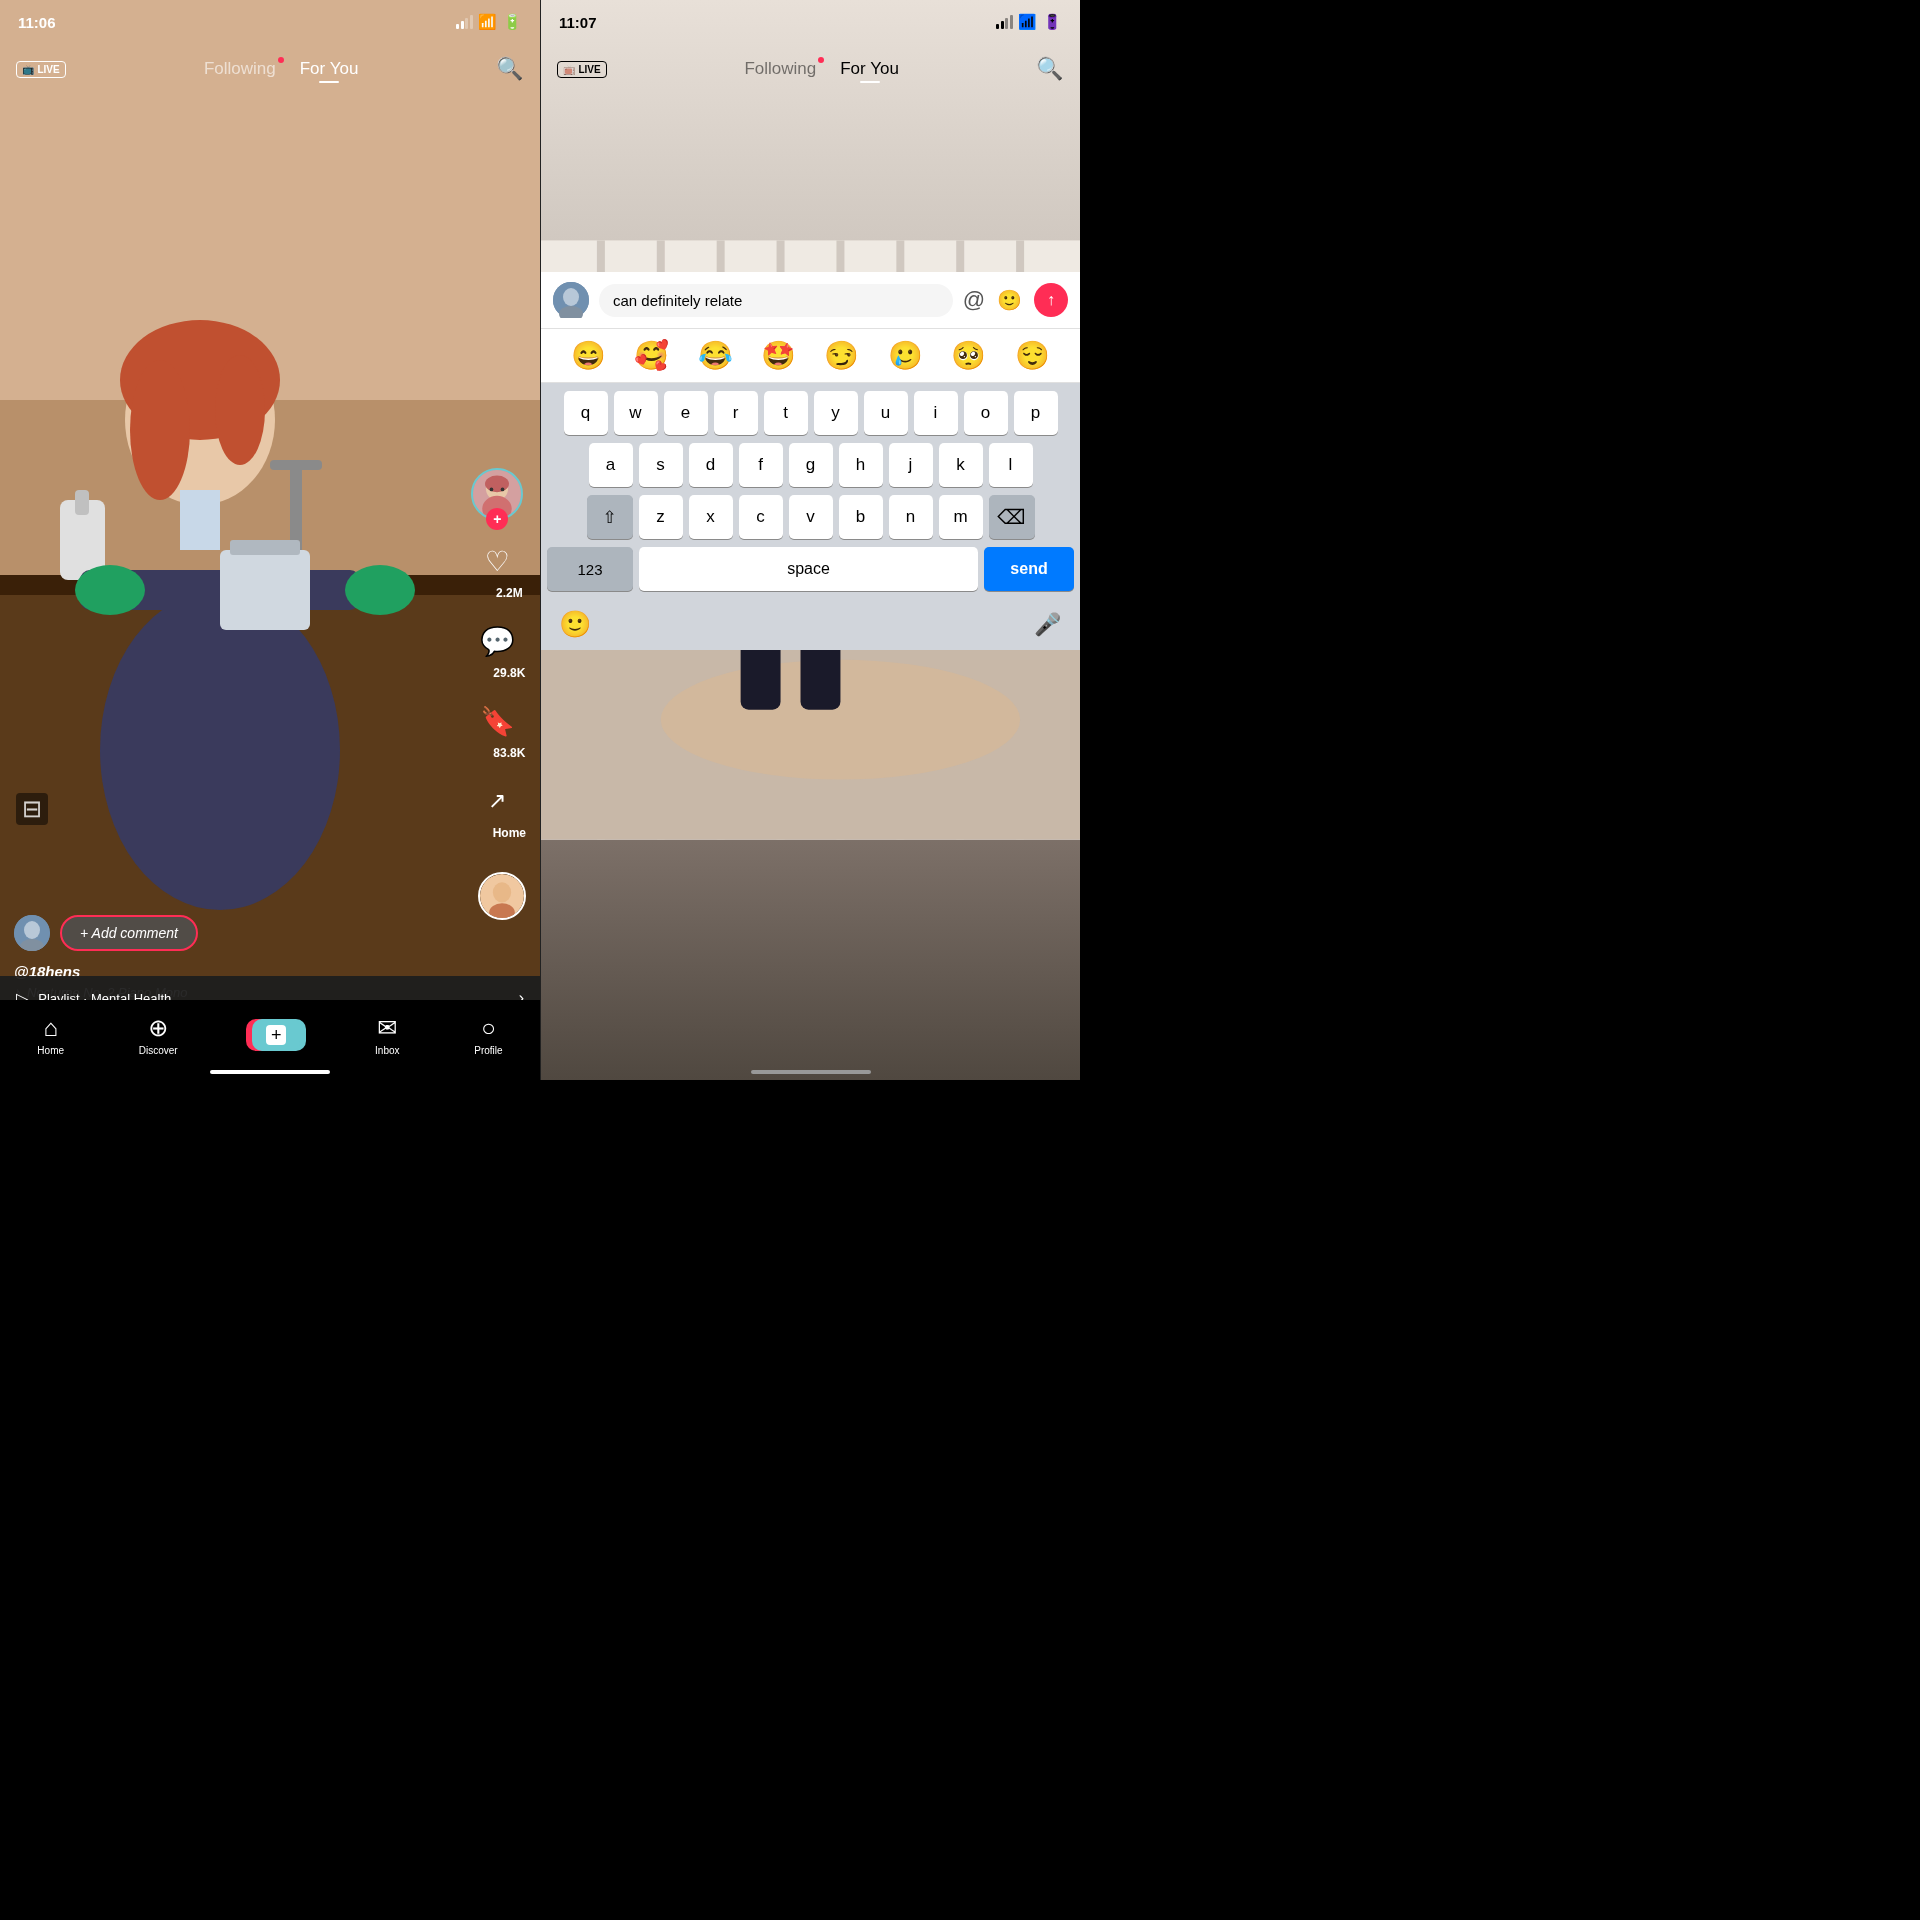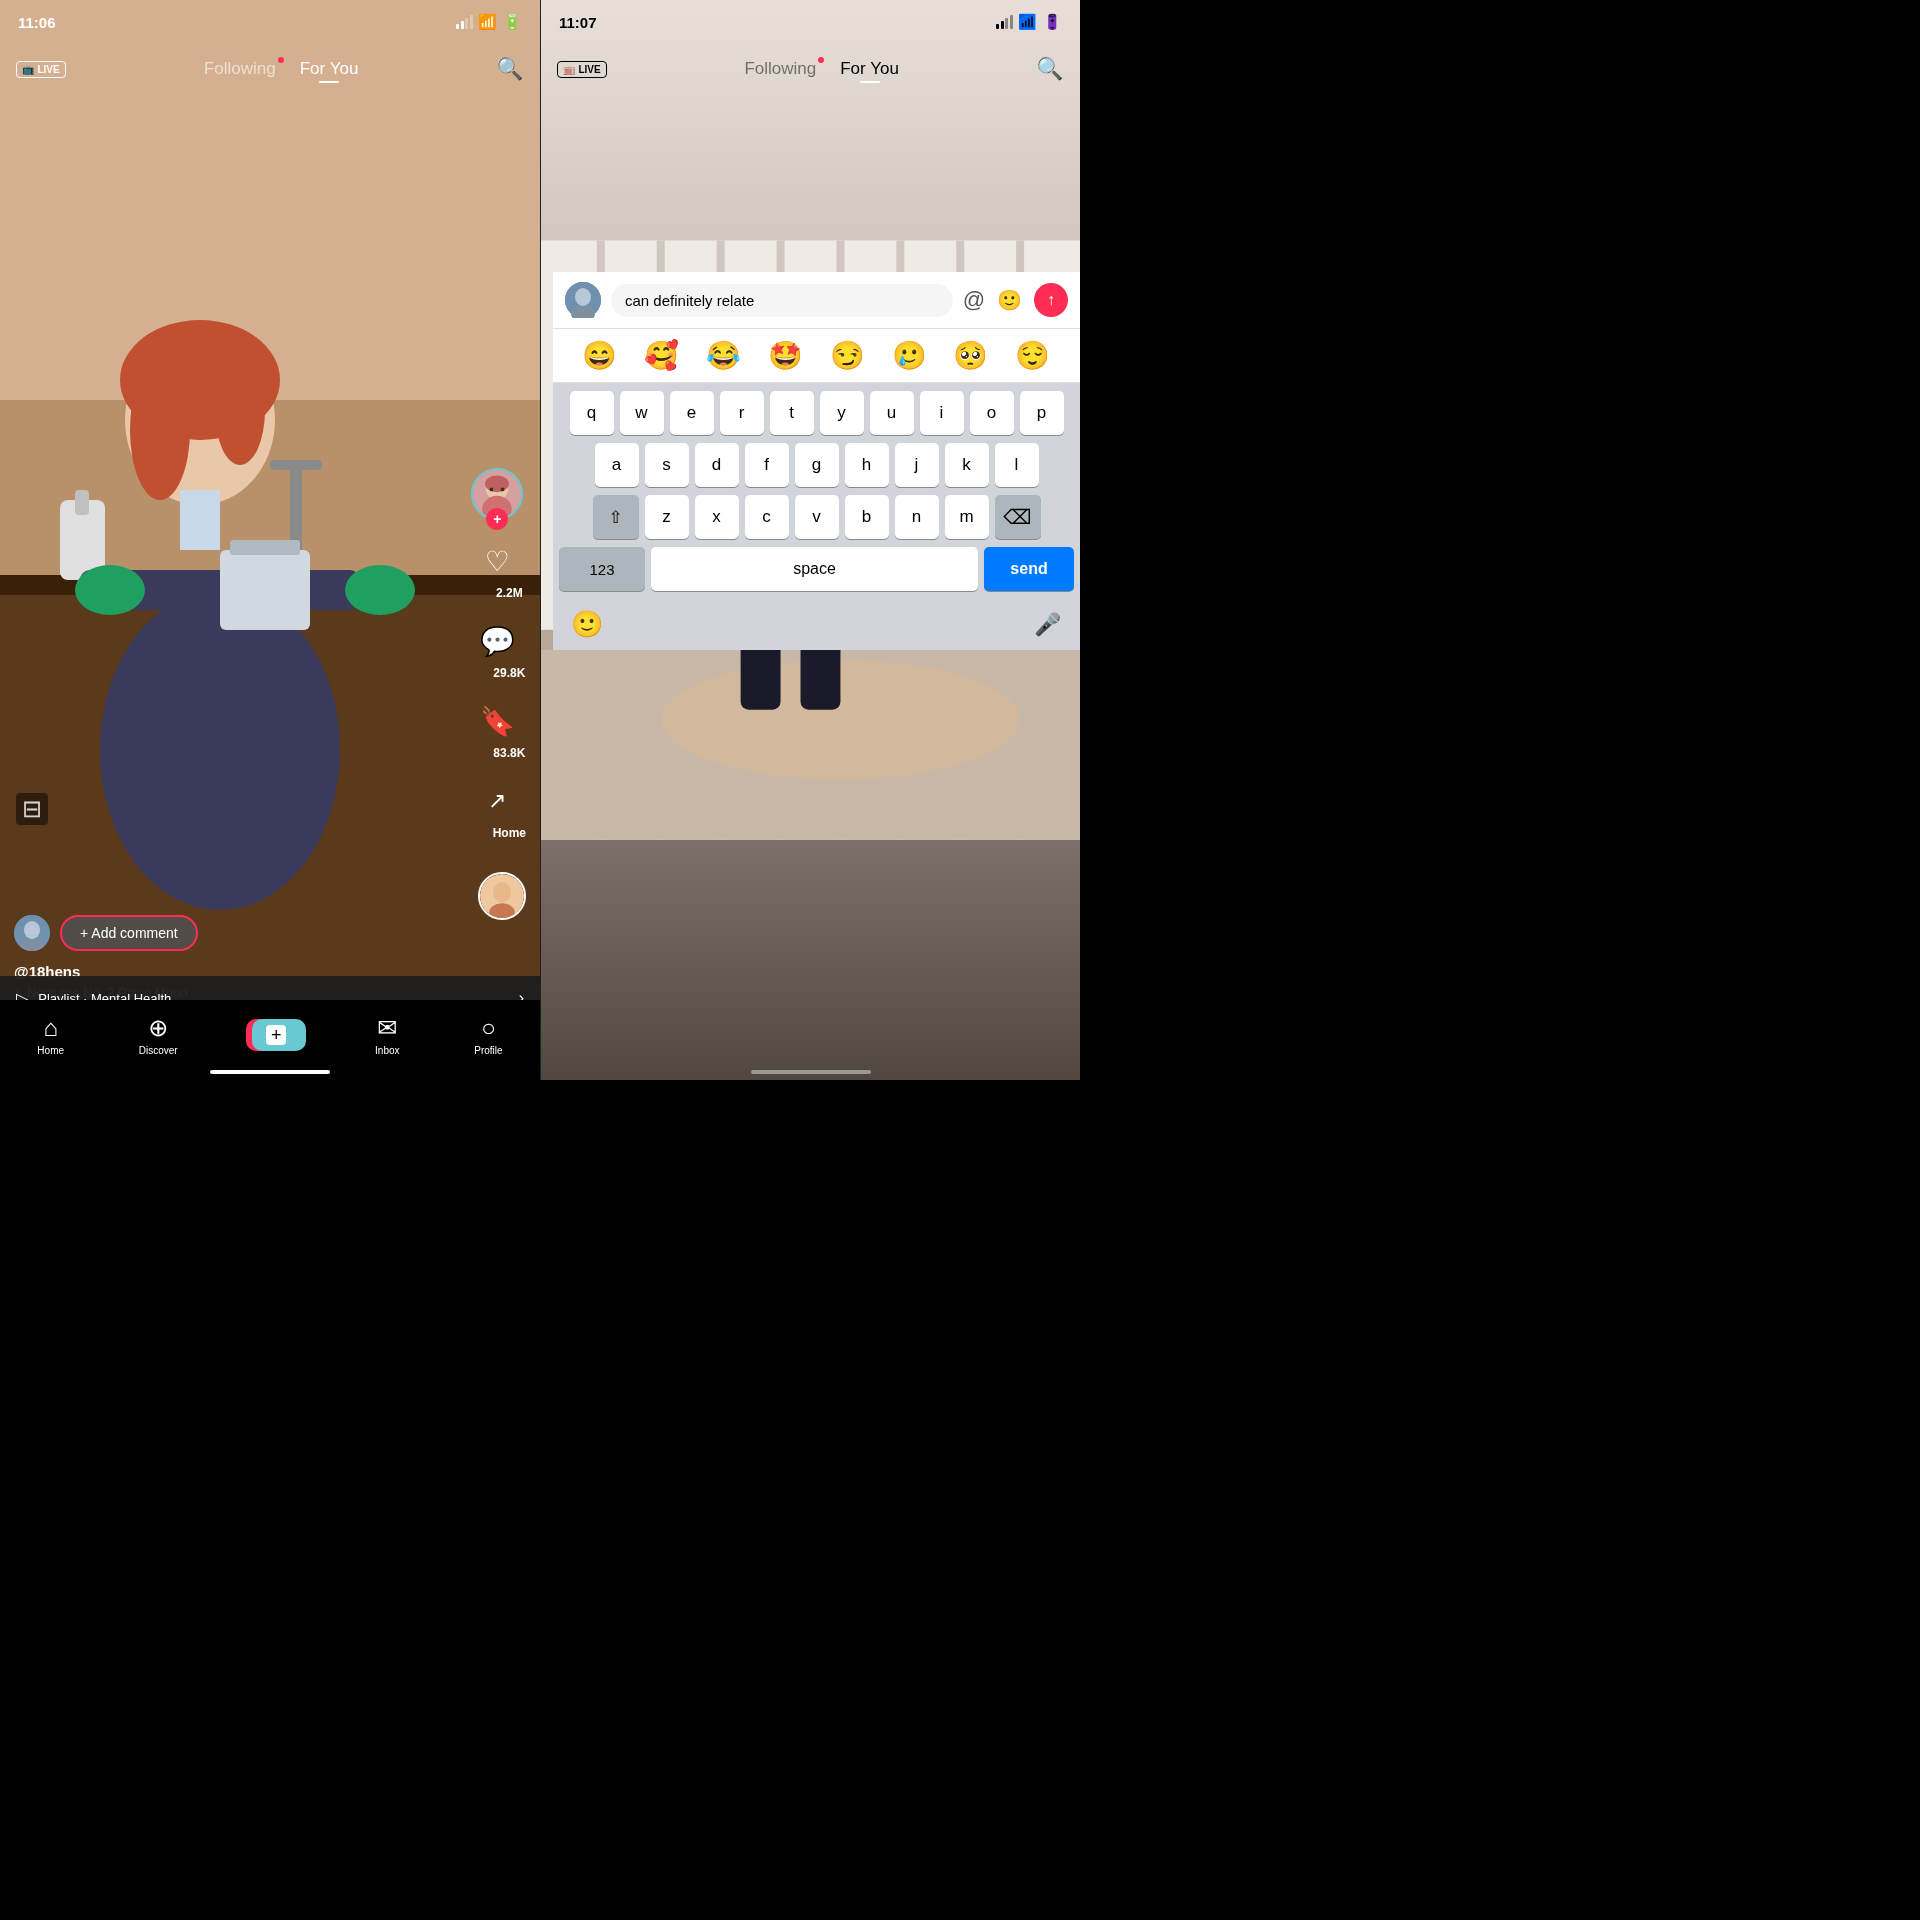--- a/index.html
+++ b/index.html
@@ -184,20 +184,21 @@
     }
 
     
     .bottom-info {
       position: absolute;
       bottom: 80px;
       left: 14px;
       right: 70px;
       z-index: 50;
       color: #fff;
+      font-style: italic;
     }
     .comment-bar {
       display: flex;
       align-items: center;
       gap: 10px;
       margin-bottom: 12px;
     }
     .comment-avatar {
       width: 36px; height: 36px;
       border-radius: 50%;
@@ -323,21 +324,21 @@
       width: 120px; height: 4px;
       background: #fff;
       border-radius: 2px;
       z-index: 200;
     }
 
     
     .comment-input-area {
       position: absolute;
       bottom: 430px;
-      left: 12px; right: 0;
+      left: 0; right: 0;
       background: #fff;
       z-index: 200;
     }
     .comment-input-row {
       display: flex;
       align-items: center;
       padding: 10px 12px;
       gap: 10px;
       border-bottom: 1px solid #e0e0e0;
     }

